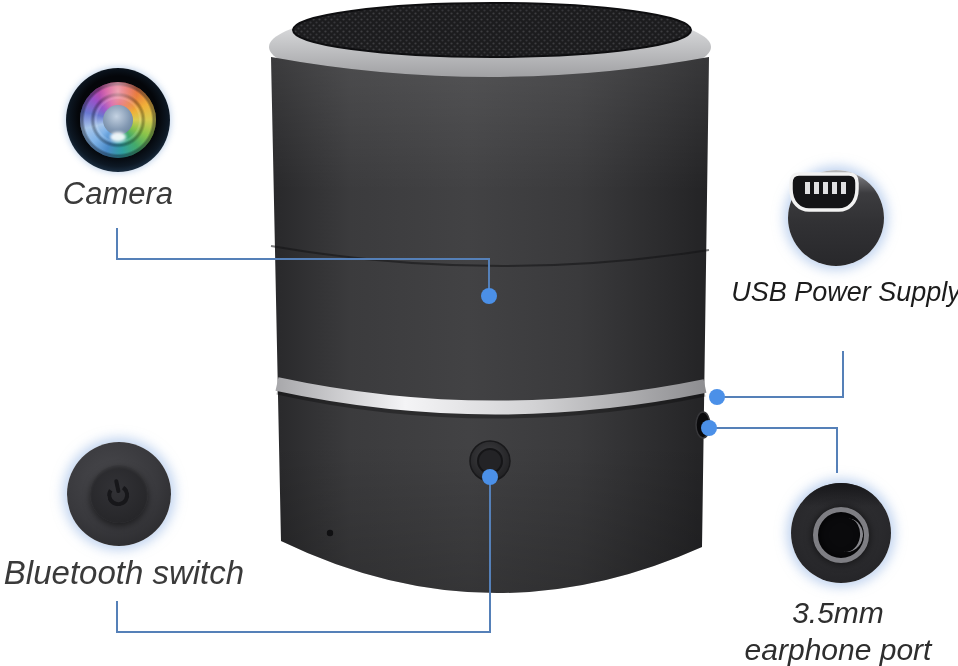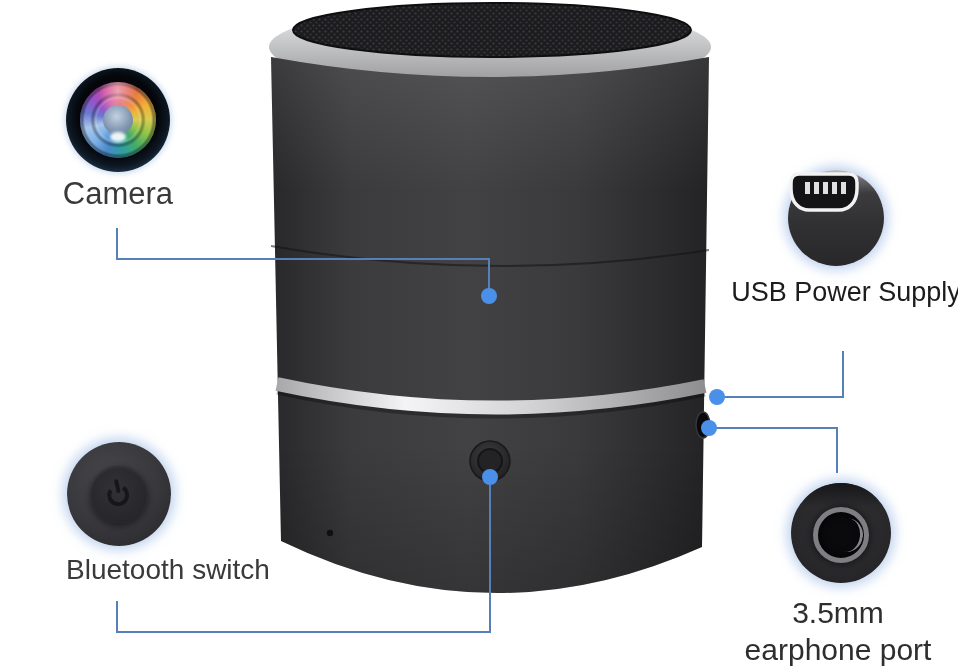--- a/index.html
+++ b/index.html
@@ -1,29 +1,30 @@
 <!DOCTYPE html>
 <html><head>
 <meta charset="utf-8">
 <style>
   html,body{margin:0;padding:0;background:#ffffff;}
   .stage{
     position:relative;width:958px;height:666px;background:#ffffff;overflow:hidden;
     font-family:"Liberation Sans", sans-serif;
+    font-style:italic;
   }
   .stage svg{position:absolute;left:0;top:0;}
 
   
   .label{
     position:absolute;text-align:center;color:#3a3a3a;
     font-family:"Liberation Sans", sans-serif;
   }
   .label-camera{left:18px;top:176px;width:200px;font-size:31px;color:#3a3a3a;}
   .label-usb{left:716px;top:277px;width:260px;font-size:27px;color:#1c1c1c;}
-  .label-bluetooth{left:0px;top:554px;width:248px;font-size:28px;color:#3a3a3a;margin-left:44px;}
+  .label-bluetooth{left:0px;top:554px;width:248px;font-size:33px;color:#3a3a3a;}
   .label-earphone{left:688px;top:594px;width:300px;font-size:30px;line-height:37px;color:#2e2e2e;}
 
   
   .icon{position:absolute;border-radius:50%;}
   .halo{box-shadow:0 0 12px 4px rgba(140,175,225,0.55);}
 
   
   .cam{left:66px;top:68px;width:104px;height:104px;
     background:radial-gradient(circle at 50% 46%, #04060a 52%, #0d1824 66%, #223a52 78%, #49688c 88%, #9db6d4 96%, rgba(157,182,212,0) 100%);
     box-shadow:0 0 6px 1px rgba(120,160,210,0.45);}

